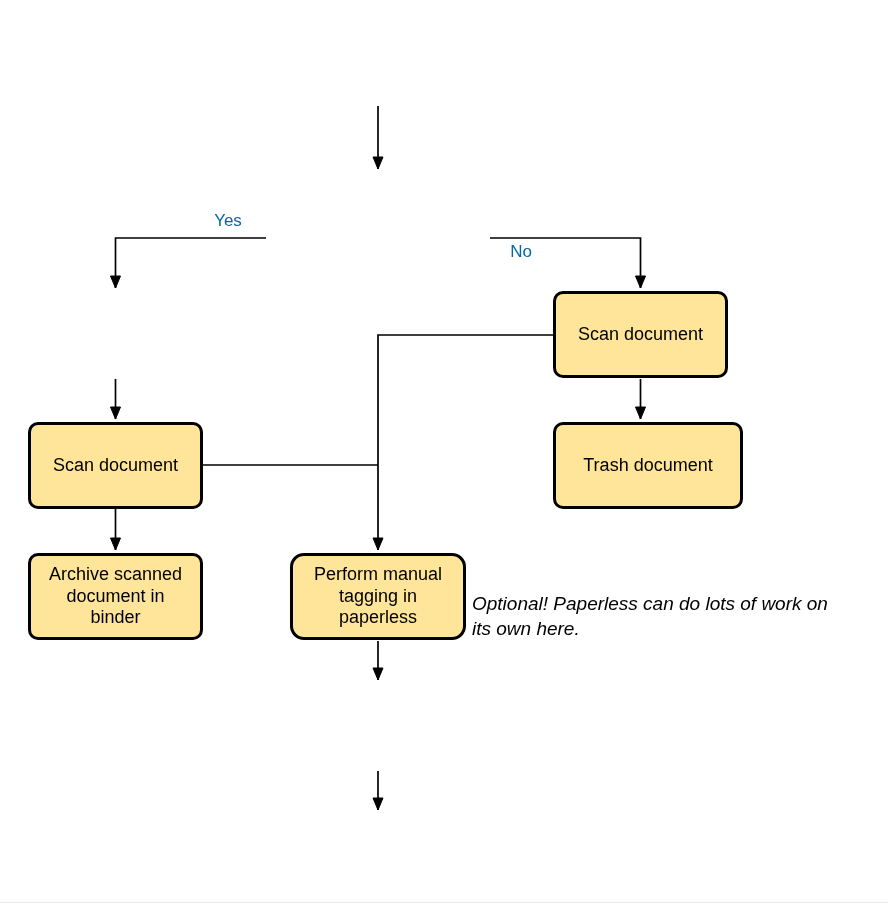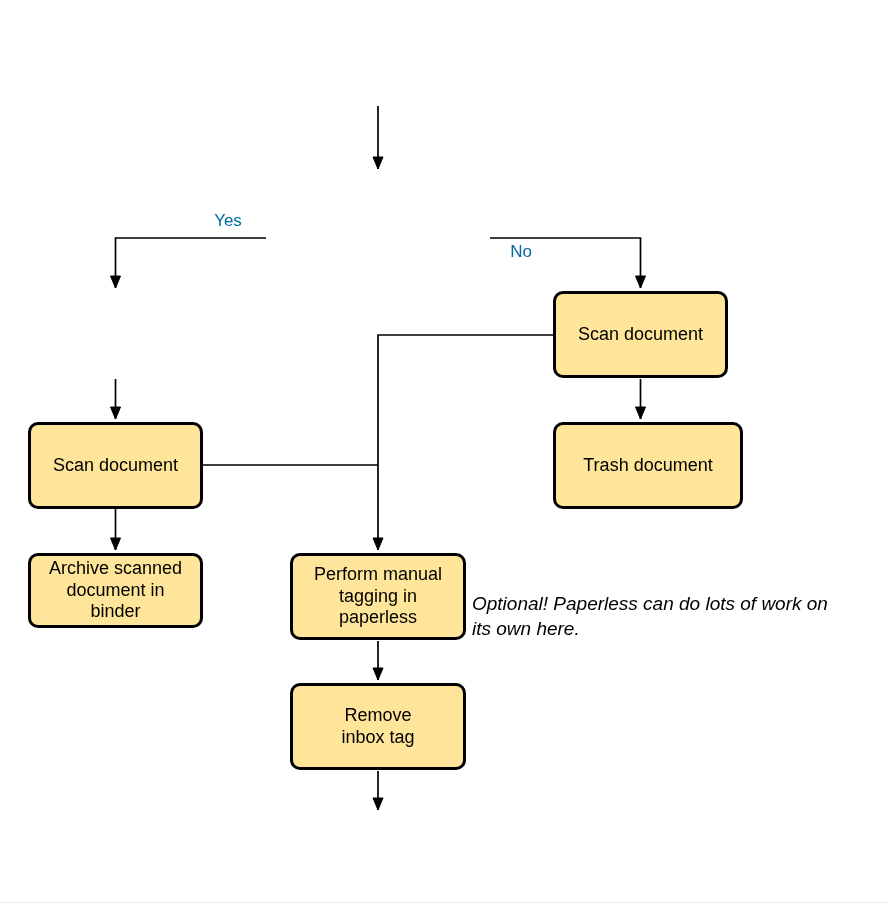--- a/index.html
+++ b/index.html
@@ -55,36 +55,32 @@
   </div>
 
   <div class="node process" style="left:28px;top:422px;width:175px;height:87px;">
     <div class="node-label">Scan document</div>
   </div>
 
   <div class="node process" style="left:553px;top:422px;width:190px;height:87px;">
     <div class="node-label">Trash document</div>
   </div>
 
-  <div class="node process" style="left:28px;top:553px;width:175px;height:75px;">
+  <div class="node process" style="left:28px;top:553px;width:175px;height:87px;">
     <div class="node-label">Archive scanned
 document in
 binder</div>
   </div>
 
-  <div class="node process" style="left:290px;top:553px;width:176px;height:87px;">
+  <div class="node process" style="left:290px;top:553px;width:176px;height:87px;border-radius:14px;">
     <div class="node-label">Perform manual
 tagging in
 paperless</div>
   </div>
 
-  <div class="node process" style="left:290px;top:683px;width:176px;height:87px;">
-    <div class="node-label">Remove
-inbox tag</div>
-  </div>
 
 
   <div class="edge-label" style="left:203px;top:211px;width:50px;">Yes</div>
   <div class="edge-label" style="left:499px;top:211px;width:44px;margin-top:31px;">No</div>
 
   <div class="note">Optional! Paperless can do lots of work on
 its own here.</div>
 
   <div class="bottom-rule"></div>
 </div>

